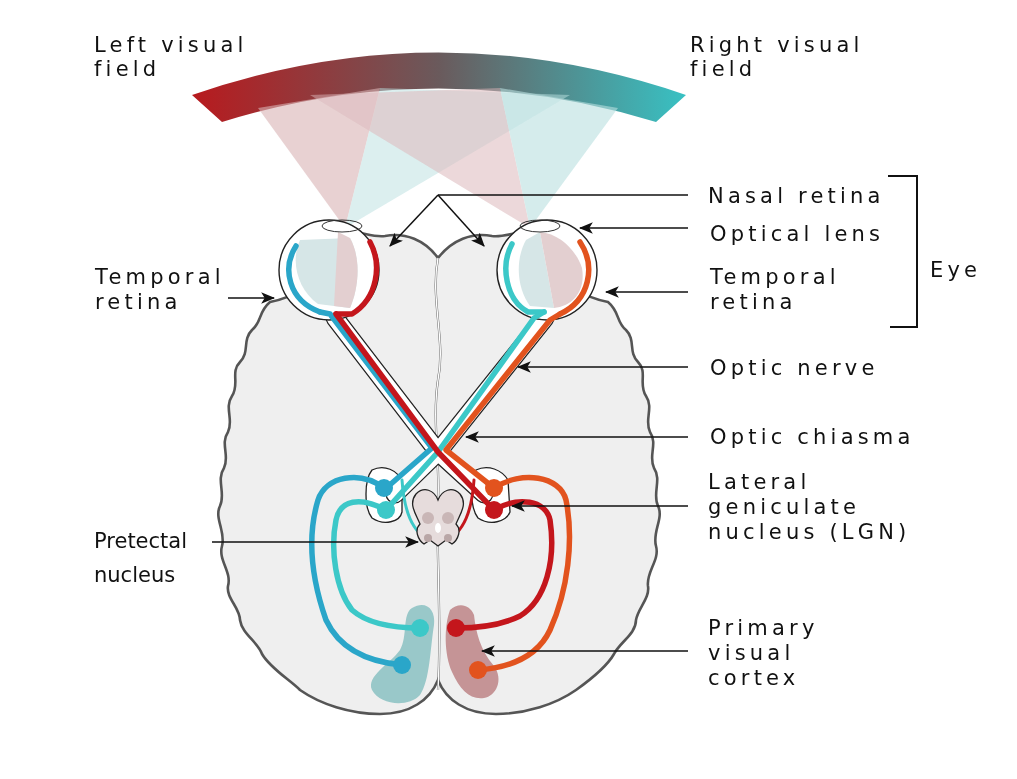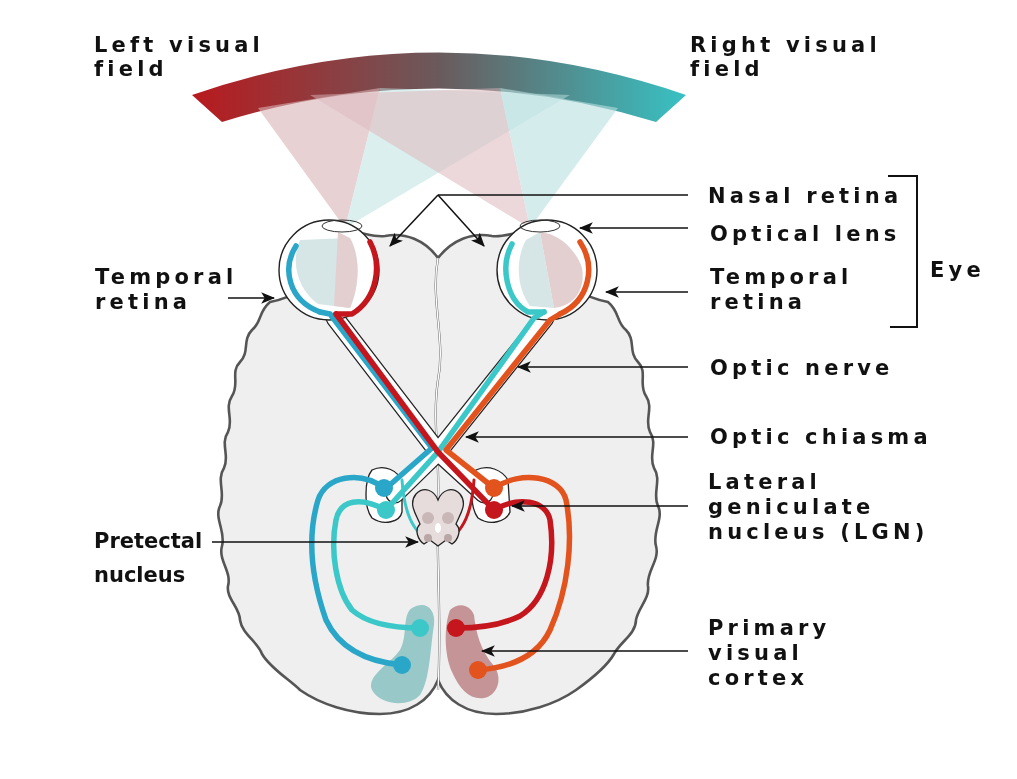--- a/index.html
+++ b/index.html
@@ -1,17 +1,17 @@
 <!DOCTYPE html>
 <html><head>
 <meta charset="utf-8">
 <style>
   html, body { margin: 0; padding: 0; background: #ffffff; }
   body { width: 1017px; height: 779px; overflow: hidden; }
-  #stage { position: relative; width: 1017px; height: 779px; font-weight: bold; }
+  #stage { position: relative; width: 1017px; height: 779px; }
   svg { position: absolute; left: 0; top: 0; }
   .lbl {
     font-family: "DejaVu Sans", sans-serif;
     font-size: 21px;
     letter-spacing: 4.2px;
     fill: #111111;
   }
   .lbl-plain {
     font-family: "DejaVu Sans", sans-serif;
     font-size: 21px;

